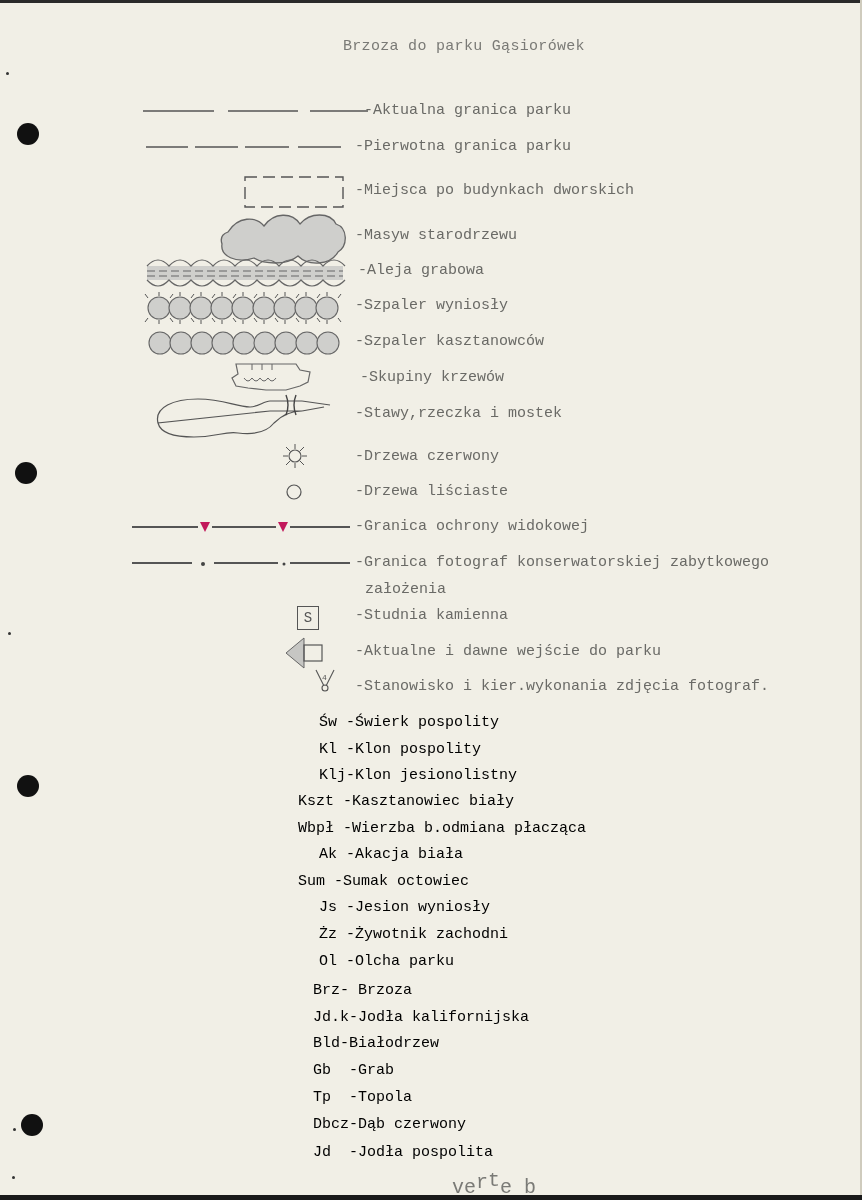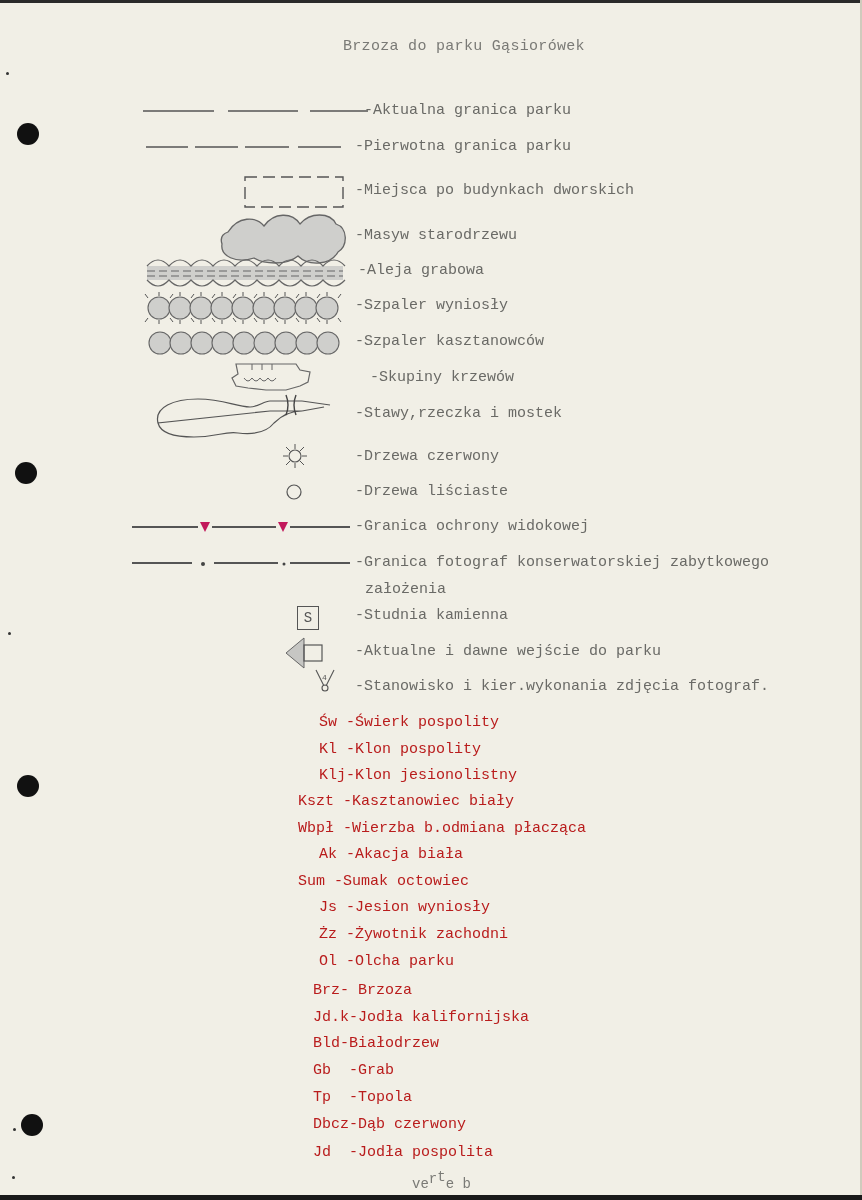--- a/index.html
+++ b/index.html
@@ -11,22 +11,22 @@
       color: #6e6e6a;
     }
     .page-top { position:absolute; left:0; top:0; width:862px; height:3px; background:#2a2a2a; }
     .page-right { position:absolute; right:0; top:0; width:2px; height:1200px; background:#cfcbbd; }
     .page-bottom { position:absolute; left:0; bottom:0; width:862px; height:5px; background:#1a1a1a; }
     .hole { position:absolute; width:22px; height:22px; border-radius:50%; background:#111; }
     .speck { position:absolute; width:3px; height:3px; border-radius:50%; background:#333; }
     .title { position:absolute; left:343px; top:38px; font-size:15px; letter-spacing:0.3px; color:#7a7a76; }
     .row { position:absolute; font-size:15px; white-space:nowrap; color:#6a6a66; }
     .sym { position:absolute; }
-    .abbr-row { position:absolute; font-size:15px; white-space:nowrap; color:#b91c1c; }
-    .vertep { position:absolute; left:412px; top:1176px; font-size:14px; color:#7a7a76; }
+    .abbr-row { position:absolute; font-size:15px; white-space:nowrap; color:#000000; }
+    .vertep { position:absolute; left:452px; top:1176px; font-size:20px; color:#7a7a76; }
     .vertep span { position:relative; }
   </style>
 </head>
 <body>
 
 <div class="page-top"></div>
 <div class="page-right"></div>
 <div class="page-bottom"></div>
 
 <div class="hole" style="left:17px;top:123px"></div>
@@ -149,21 +149,21 @@
   <text x="8" y="12" font-size="8" fill="#555" font-family="Liberation Mono, monospace">4</text>
 </svg>
 
 <div class="row" style="left:364px;top:102px">-Aktualna granica parku</div>
 <div class="row" style="left:355px;top:138px">-Pierwotna granica parku</div>
 <div class="row" style="left:355px;top:182px">-Miejsca po budynkach dworskich</div>
 <div class="row" style="left:355px;top:227px">-Masyw starodrzewu</div>
 <div class="row" style="left:358px;top:262px">-Aleja grabowa</div>
 <div class="row" style="left:355px;top:297px">-Szpaler wyniosły</div>
 <div class="row" style="left:355px;top:333px">-Szpaler kasztanowców</div>
-<div class="row" style="left:370px;top:369px">-Skupiny krzewów</div>
+<div class="row" style="left:360px;top:369px">-Skupiny krzewów</div>
 <div class="row" style="left:355px;top:405px">-Stawy,rzeczka i mostek</div>
 <div class="row" style="left:355px;top:448px">-Drzewa czerwony</div>
 <div class="row" style="left:355px;top:483px">-Drzewa liściaste</div>
 <div class="row" style="left:355px;top:518px">-Granica ochrony widokowej</div>
 <div class="row" style="left:355px;top:554px">-Granica fotograf konserwatorskiej zabytkowego</div>
 <div class="row" style="left:365px;top:581px">założenia</div>
 <div class="row" style="left:355px;top:607px">-Studnia kamienna</div>
 <div class="row" style="left:355px;top:643px">-Aktualne i dawne wejście do parku</div>
 <div class="row" style="left:355px;top:678px">-Stanowisko i kier.wykonania zdjęcia fotograf.</div>
 

